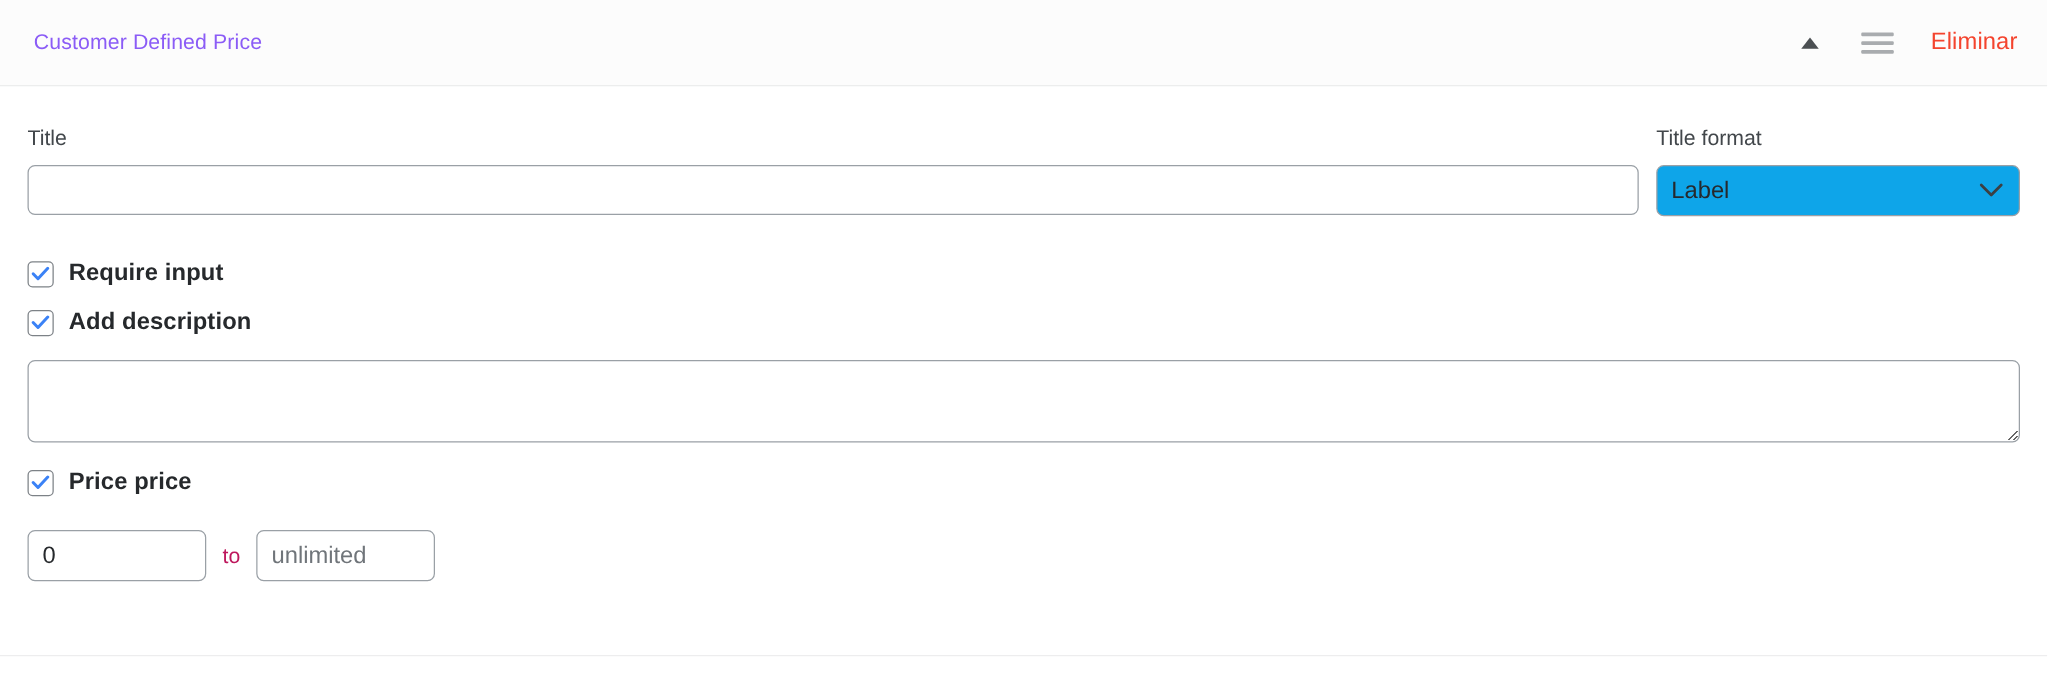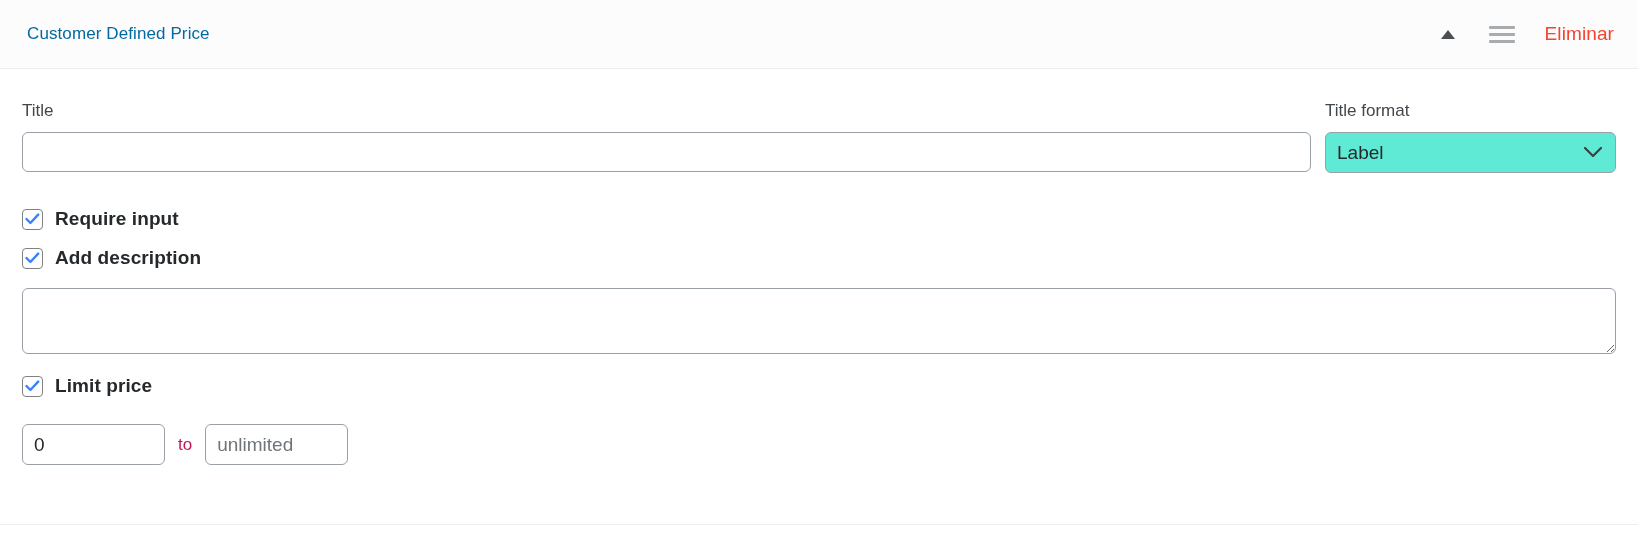--- a/index.html
+++ b/index.html
@@ -25,21 +25,21 @@
     height: 69px;
     background: #fcfcfc;
     border-bottom: 1px solid #eceded;
     display: flex;
     align-items: center;
     padding: 0 24px 0 27px;
   }
 
   .panel-header-title {
     font-size: 17px;
-    color: #0369a1;
+    color: #8b5cf6;
     letter-spacing: 0.1px;
     flex: 1 1 auto;
     white-space: nowrap;
   }
 
   .header-actions {
     display: flex;
     align-items: center;
     gap: 30px;
   }
@@ -120,21 +120,21 @@
     outline: none;
   }
   .text-input::placeholder { color: #70757a; }
 
   .select-wrap { position: relative; width: 100%; }
   .select-input {
     width: 100%;
     height: 41px;
     border: 1px solid #9aa0a6;
     border-radius: 6px;
-    background: #5eead4;
+    background: #0ea5e9;
     font-family: "Liberation Sans", sans-serif;
     font-size: 19px;
     color: #26292c;
     padding: 0 38px 0 11px;
     line-height: 39px;
     cursor: pointer;
     white-space: nowrap;
     overflow: hidden;
   }
   .chevron {
@@ -303,21 +303,21 @@
 
     <textarea class="description-area" placeholder="" style=""></textarea>
 
     <div class="limit-row">
       <label class="check-row">
         <span class="checkbox">
           <svg width="15" height="12" viewBox="0 0 15 12">
             <path d="M1.5 6 L5.4 10 L13.2 1.6" fill="none" stroke="#3b82f6" stroke-width="2.4" stroke-linecap="round" stroke-linejoin="round"></path>
           </svg>
         </span>
-        <span class="check-label">Limit price</span>
+        <span class="check-label">Price price</span>
       </label>
     </div>
 
     <div class="range-row">
       <input class="range-input" type="text" placeholder="" value="0" style="">
       <span class="range-sep">to</span>
       <input class="range-input" type="text" placeholder="unlimited" style="">
     </div>
 
   </div>

